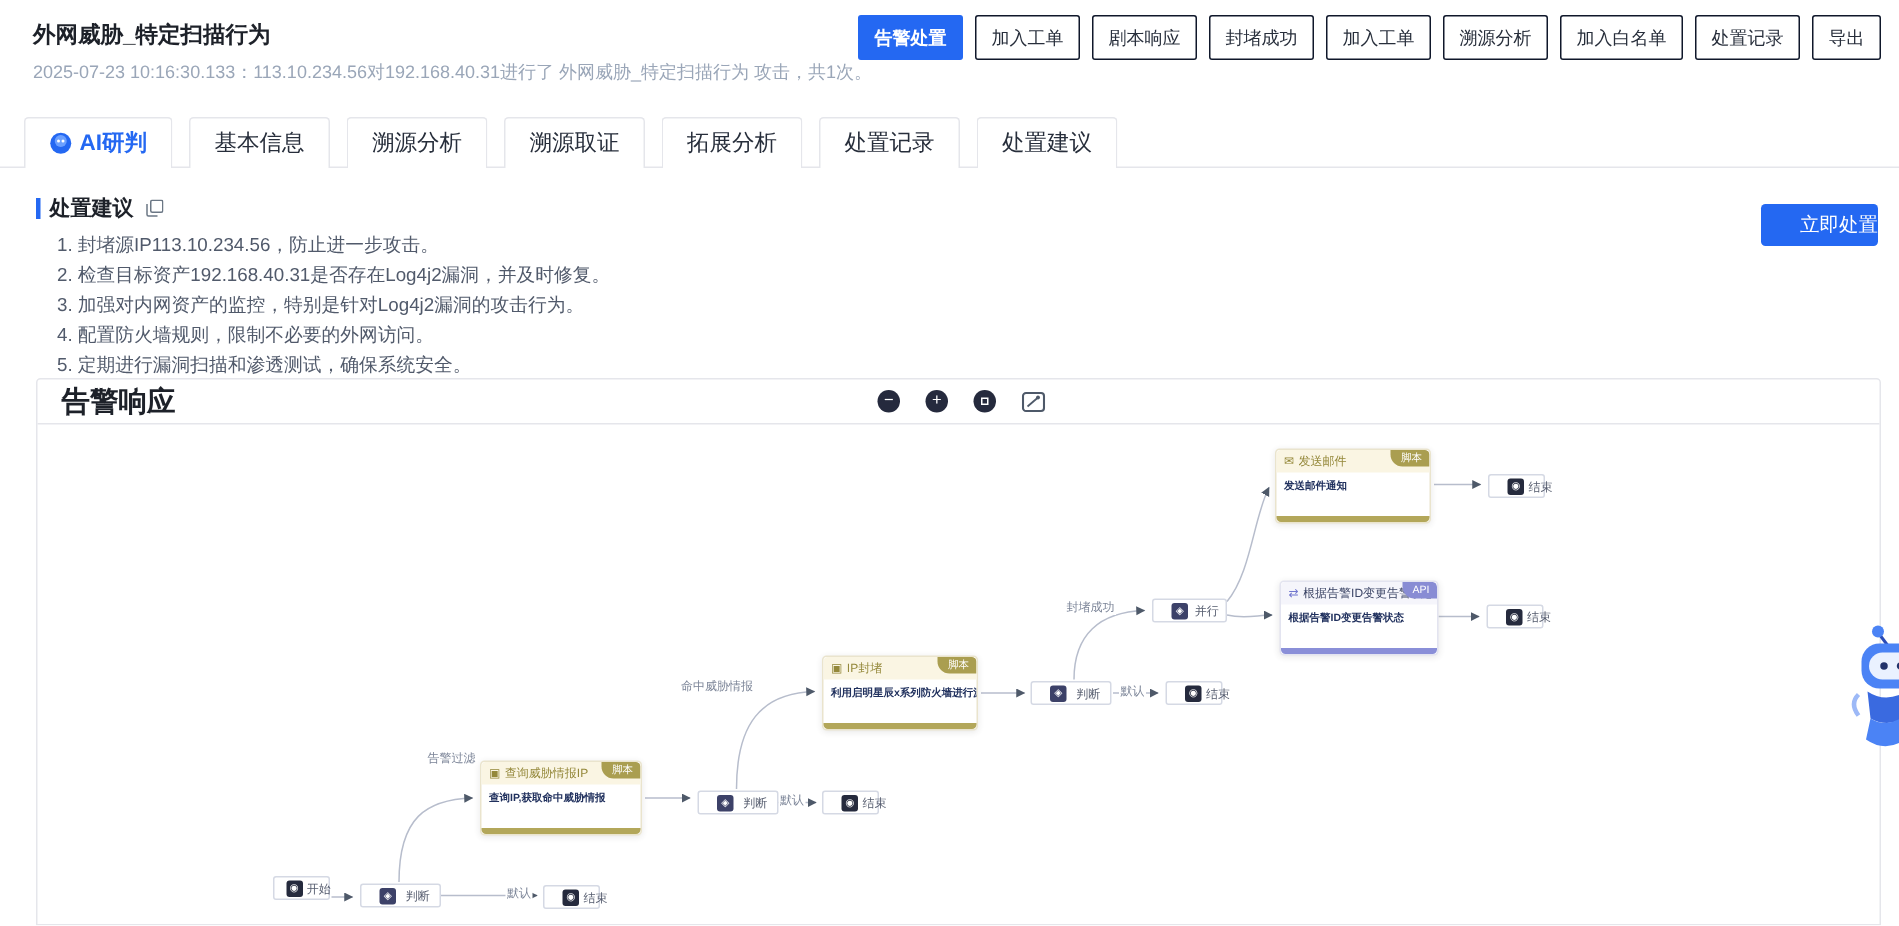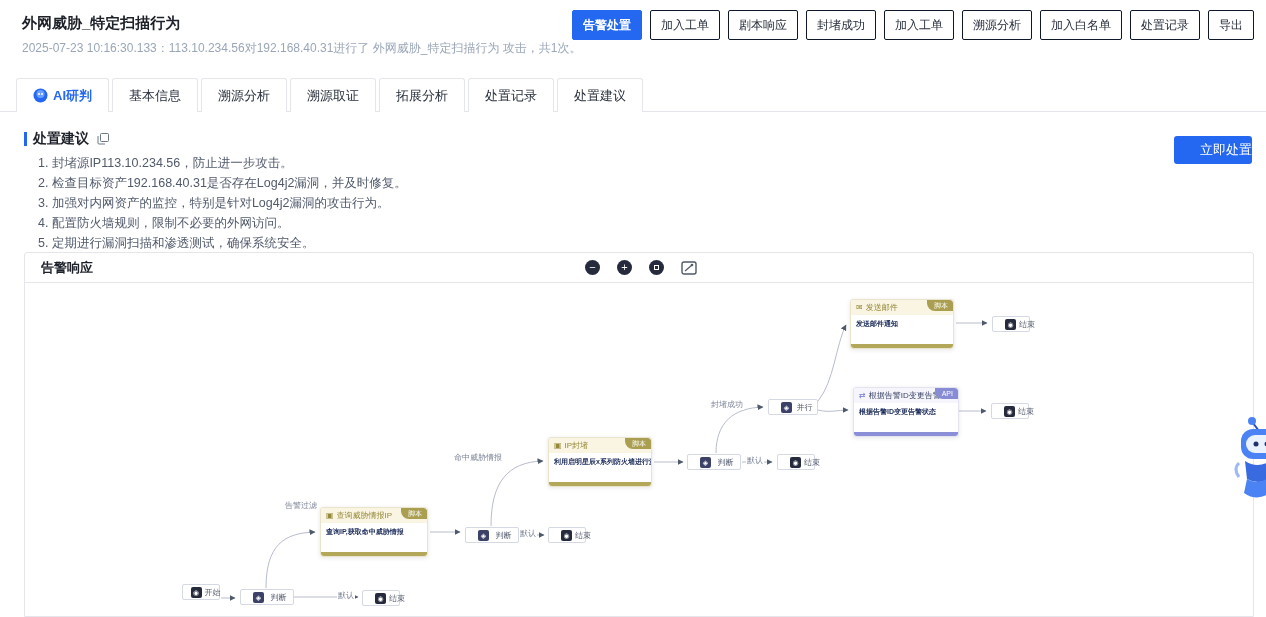--- a/index.html
+++ b/index.html
@@ -10,37 +10,37 @@
   
   .hdr-title { position:absolute; left:22px; top:14px; font-size:15px; font-weight:bold; color:#1d2129; }
   .hdr-sub { position:absolute; left:22px; top:40px; font-size:12px; color:#9aa6b8; }
   .hdr-actions { position:absolute; right:12px; top:10px; display:flex; gap:8px; }
   .btn { height:30px; line-height:28px; padding:0 10px; font-size:12px; color:#272e3b;
          background:#fff; border:1px solid #0f172a; border-radius:2px; cursor:pointer; white-space:nowrap; }
   .btn.primary { background:#2468f2; border-color:#2468f2; color:#fff; font-weight:bold; }
 
   
   .tabbar { position:absolute; left:0; top:78px; width:1266px; height:34px; border-bottom:1px solid #e5e6eb; padding-left:16px; display:flex; }
-  .tab { height:34px; line-height:32px; padding:0 16px; margin-right:3px; font-size:13px; color:#272e3b;
+  .tab { height:34px; line-height:32px; padding:0 16px; margin-right:11px; font-size:15px; color:#272e3b;
          background:#fff; border:1px solid #e5e6eb; border-bottom:none; border-radius:3px 3px 0 0; cursor:pointer;
          display:flex; align-items:center; gap:5px; }
   .tab.active { color:#2468f2; font-weight:bold; }
 
   
   .sec-title { position:absolute; left:24px; top:130px; font-size:14px; font-weight:bold; color:#1d2129; display:flex; align-items:center; gap:6px; }
   .sec-bar { display:inline-block; width:3px; height:14px; background:#2468f2; }
   .copy-ic { display:inline-flex; margin-left:2px; cursor:pointer; }
   .sug-list { position:absolute; left:38px; top:153px; font-size:12.5px; color:#515a6b; line-height:20px; list-style:none; }
   .dispose-btn { position:absolute; left:1174px; top:136px; width:78px; height:28px; line-height:28px; text-align:right;
                  background:#2468f2; color:#fff; font-size:13px; border:none; border-radius:3px; cursor:pointer; }
 
   
   .flow-panel { position:absolute; left:24px; top:252px; width:1230px; height:365px; border:1px solid #e5e6eb; border-radius:3px 3px 0 0; }
   .flow-hd { height:30px; border-bottom:1px solid #e5e6eb; display:flex; align-items:center; padding:0 16px; }
-  .flow-title { font-size:13px; color:#1d2129; font-weight:bold; }
+  .flow-title { font-size:19px; color:#1d2129; font-weight:bold; }
   .flow-ctrls { position:absolute; left:560px; top:7px; display:flex; gap:17px; align-items:center; }
   .cicon { width:15px; height:15px; border-radius:50%; background:#252a3d; color:#fff; display:flex;
            align-items:center; justify-content:center; font-size:11px; line-height:1; cursor:pointer; }
   .cicon .sq { width:5px; height:5px; border:1px solid #fff; }
   .mmicon { width:16px; height:14px; cursor:pointer; }
 
   
   .edges { position:absolute; left:0; top:0; width:1266px; height:617px; pointer-events:none; }
   .mini { position:absolute; display:flex; align-items:center; gap:3px; background:#fff; border:1px solid #d5d9e4;
           border-radius:2px; height:16px; padding:1px 3px 1px 12px; font-size:8px; color:#555c6e; cursor:pointer; }

